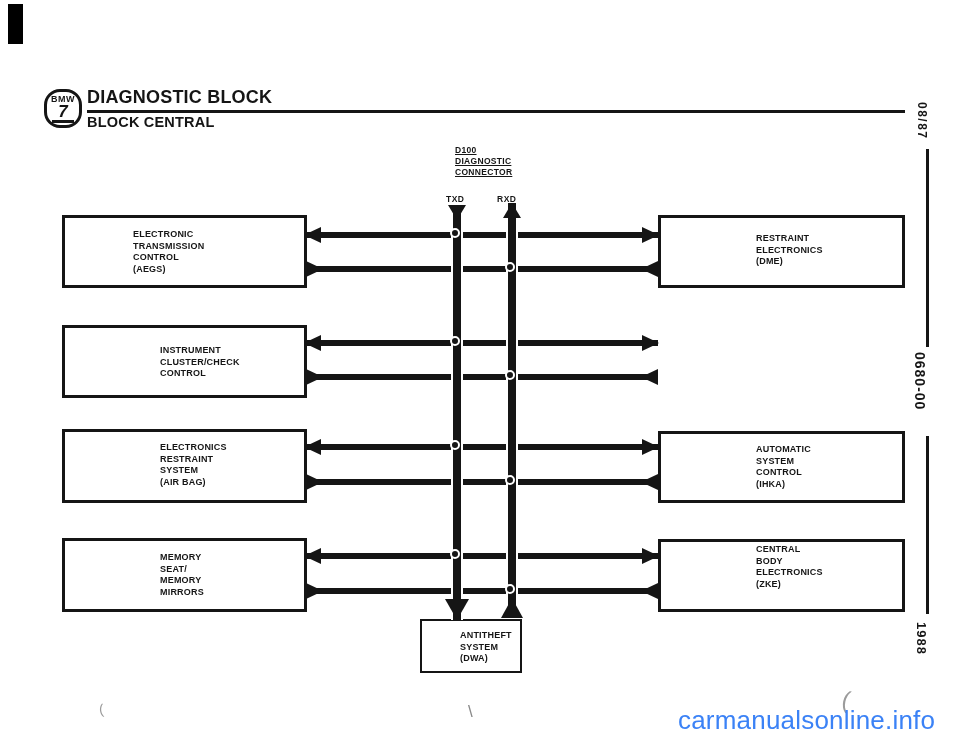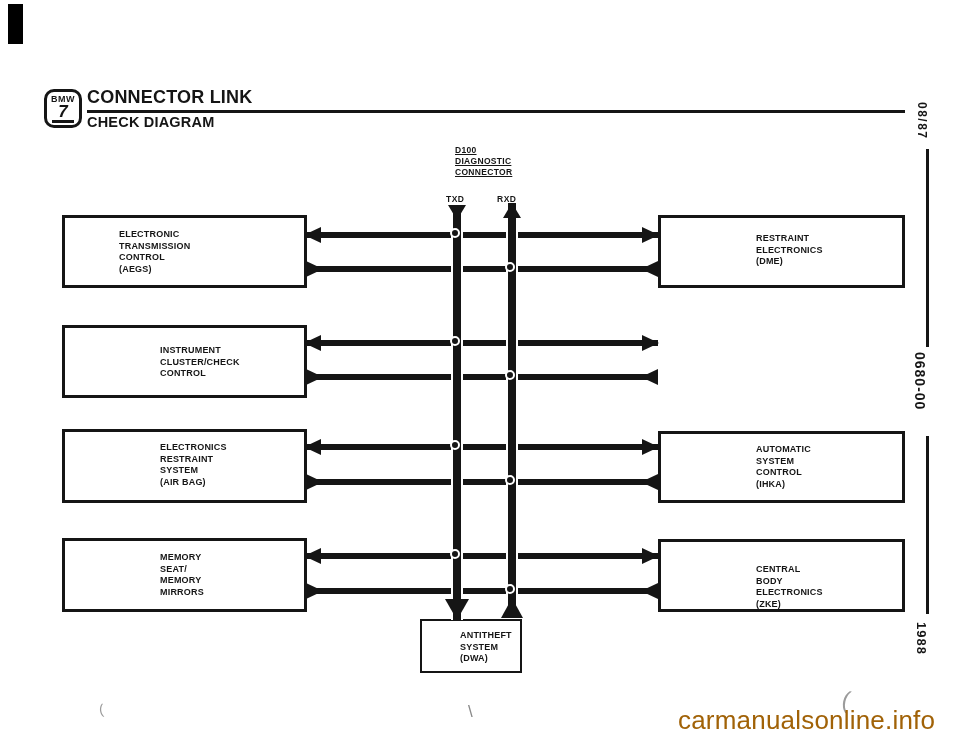--- a/index.html
+++ b/index.html
@@ -4,21 +4,21 @@
 <style>
   * { margin:0; padding:0; box-sizing:border-box; }
   html,body { background:#ffffff; }
   .page {
     position:relative; width:960px; height:744px; background:#ffffff;
     font-family:"Liberation Sans", sans-serif; color:#151515; overflow:hidden;
   }
   
   .badge {
     position:absolute; left:44px; top:89px; width:38px; height:39px;
-    border:3.5px solid #151515; border-radius:10px; background:#fff;
+    border:3.5px solid #151515; border-radius:16px; background:#fff;
     display:flex; flex-direction:column; align-items:center; justify-content:center;
   }
   .badge-brand { font-size:9px; font-weight:bold; letter-spacing:0.5px; line-height:10px; }
   .badge-series {
     font-size:17px; font-weight:900; font-style:italic; line-height:15px;
     border-bottom:3px solid #151515; padding:0 6px 1px;
   }
   .page-title { position:absolute; left:87px; top:87px; font-size:18px; font-weight:800; letter-spacing:0.2px; }
   .title-rule { position:absolute; left:87px; top:110px; width:818px; height:2.5px; background:#151515; }
   .page-subtitle { position:absolute; left:87px; top:114px; font-size:14.5px; font-weight:800; letter-spacing:0.2px; }
@@ -43,38 +43,38 @@
   .tri.u.big { border-left-width:11px; border-right-width:11px; border-bottom-width:20px; }
   .dot { position:absolute; width:10px; height:10px; background:#151515; border:2px solid #ffffff; border-radius:50%; z-index:5; }
 
   
   .vtext { position:absolute; writing-mode:vertical-rl; white-space:nowrap; }
   .vline { position:absolute; width:3px; background:#151515; }
   .strip-date { left:915px; top:102px; font-size:12px; font-weight:700; letter-spacing:1.5px; }
   .strip-code { left:912px; top:352px; font-size:14px; font-weight:800; letter-spacing:1px; }
   .strip-year { left:914px; top:622px; font-size:13px; font-weight:800; letter-spacing:1px; }
 
-  .watermark { position:absolute; left:678px; top:705px; font-size:26px; color:#a16207; letter-spacing:0.2px; }
+  .watermark { position:absolute; left:678px; top:705px; font-size:26px; color:#3b82f6; letter-spacing:0.2px; }
   .stray { position:absolute; color:#9b9b9b; }
   .corner-mark { position:absolute; left:8px; top:4px; width:15px; height:40px; background:#000; }
 </style>
 </head>
 <body>
 
 <div class="page">
 
   <div class="corner-mark"></div>
 
   <div class="badge">
     <div class="badge-brand">BMW</div>
     <div class="badge-series">7</div>
   </div>
-  <div class="page-title">CONNECTOR LINK</div>
+  <div class="page-title">DIAGNOSTIC BLOCK</div>
   <div class="title-rule"></div>
-  <div class="page-subtitle">CHECK DIAGRAM</div>
+  <div class="page-subtitle">BLOCK CENTRAL</div>
 
   <div class="d100">
     <div>D100</div>
     <div>DIAGNOSTIC</div>
     <div>CONNECTOR</div>
   </div>
   <div class="buslabel" style="left:446px;top:194px">TXD</div>
   <div class="buslabel" style="left:497px;top:194px">RXD</div>
 
   <div class="vbus" style="left:453px;top:205px;height:415px"></div>
@@ -114,21 +114,21 @@
   <div class="hline" style="left:306px;top:553px;width:352px"></div>
   <div class="tri l" style="left:304px;top:548px"></div>
   <div class="tri r" style="left:642px;top:548px"></div>
   <div class="hline" style="left:306px;top:588px;width:352px"></div>
   <div class="tri r" style="left:306px;top:583px"></div>
   <div class="tri l" style="left:641px;top:583px"></div>
   <div class="dot" style="left:450px;top:549px"></div>
   <div class="dot" style="left:505px;top:584px"></div>
 
   <div class="box" style="left:62px;top:215px;width:245px;height:73px">
-    <div class="txt" style="padding:11px 0 0 54px">
+    <div class="txt" style="padding:11px 0 0 68px">
       <div>ELECTRONIC</div>
       <div>TRANSMISSION</div>
       <div>CONTROL</div>
       <div>(AEGS)</div>
     </div>
   </div>
   <div class="box" style="left:62px;top:325px;width:245px;height:73px">
     <div class="txt" style="padding:17px 0 0 95px">
       <div>INSTRUMENT</div>
       <div>CLUSTER/CHECK</div>
@@ -161,21 +161,21 @@
   </div>
   <div class="box" style="left:658px;top:431px;width:247px;height:72px">
     <div class="txt" style="padding:10px 0 0 95px">
       <div>AUTOMATIC</div>
       <div>SYSTEM</div>
       <div>CONTROL</div>
       <div>(IHKA)</div>
     </div>
   </div>
   <div class="box" style="left:658px;top:539px;width:247px;height:73px">
-    <div class="txt" style="padding:22px 0 0 95px">
+    <div class="txt" style="padding:2px 0 0 95px">
       <div>CENTRAL</div>
       <div>BODY</div>
       <div>ELECTRONICS</div>
       <div>(ZKE)</div>
     </div>
   </div>
 
   <div class="box box-thin" style="left:420px;top:619px;width:102px;height:54px">
     <div class="txt" style="padding:9px 0 0 38px">
       <div>ANTITHEFT</div>

